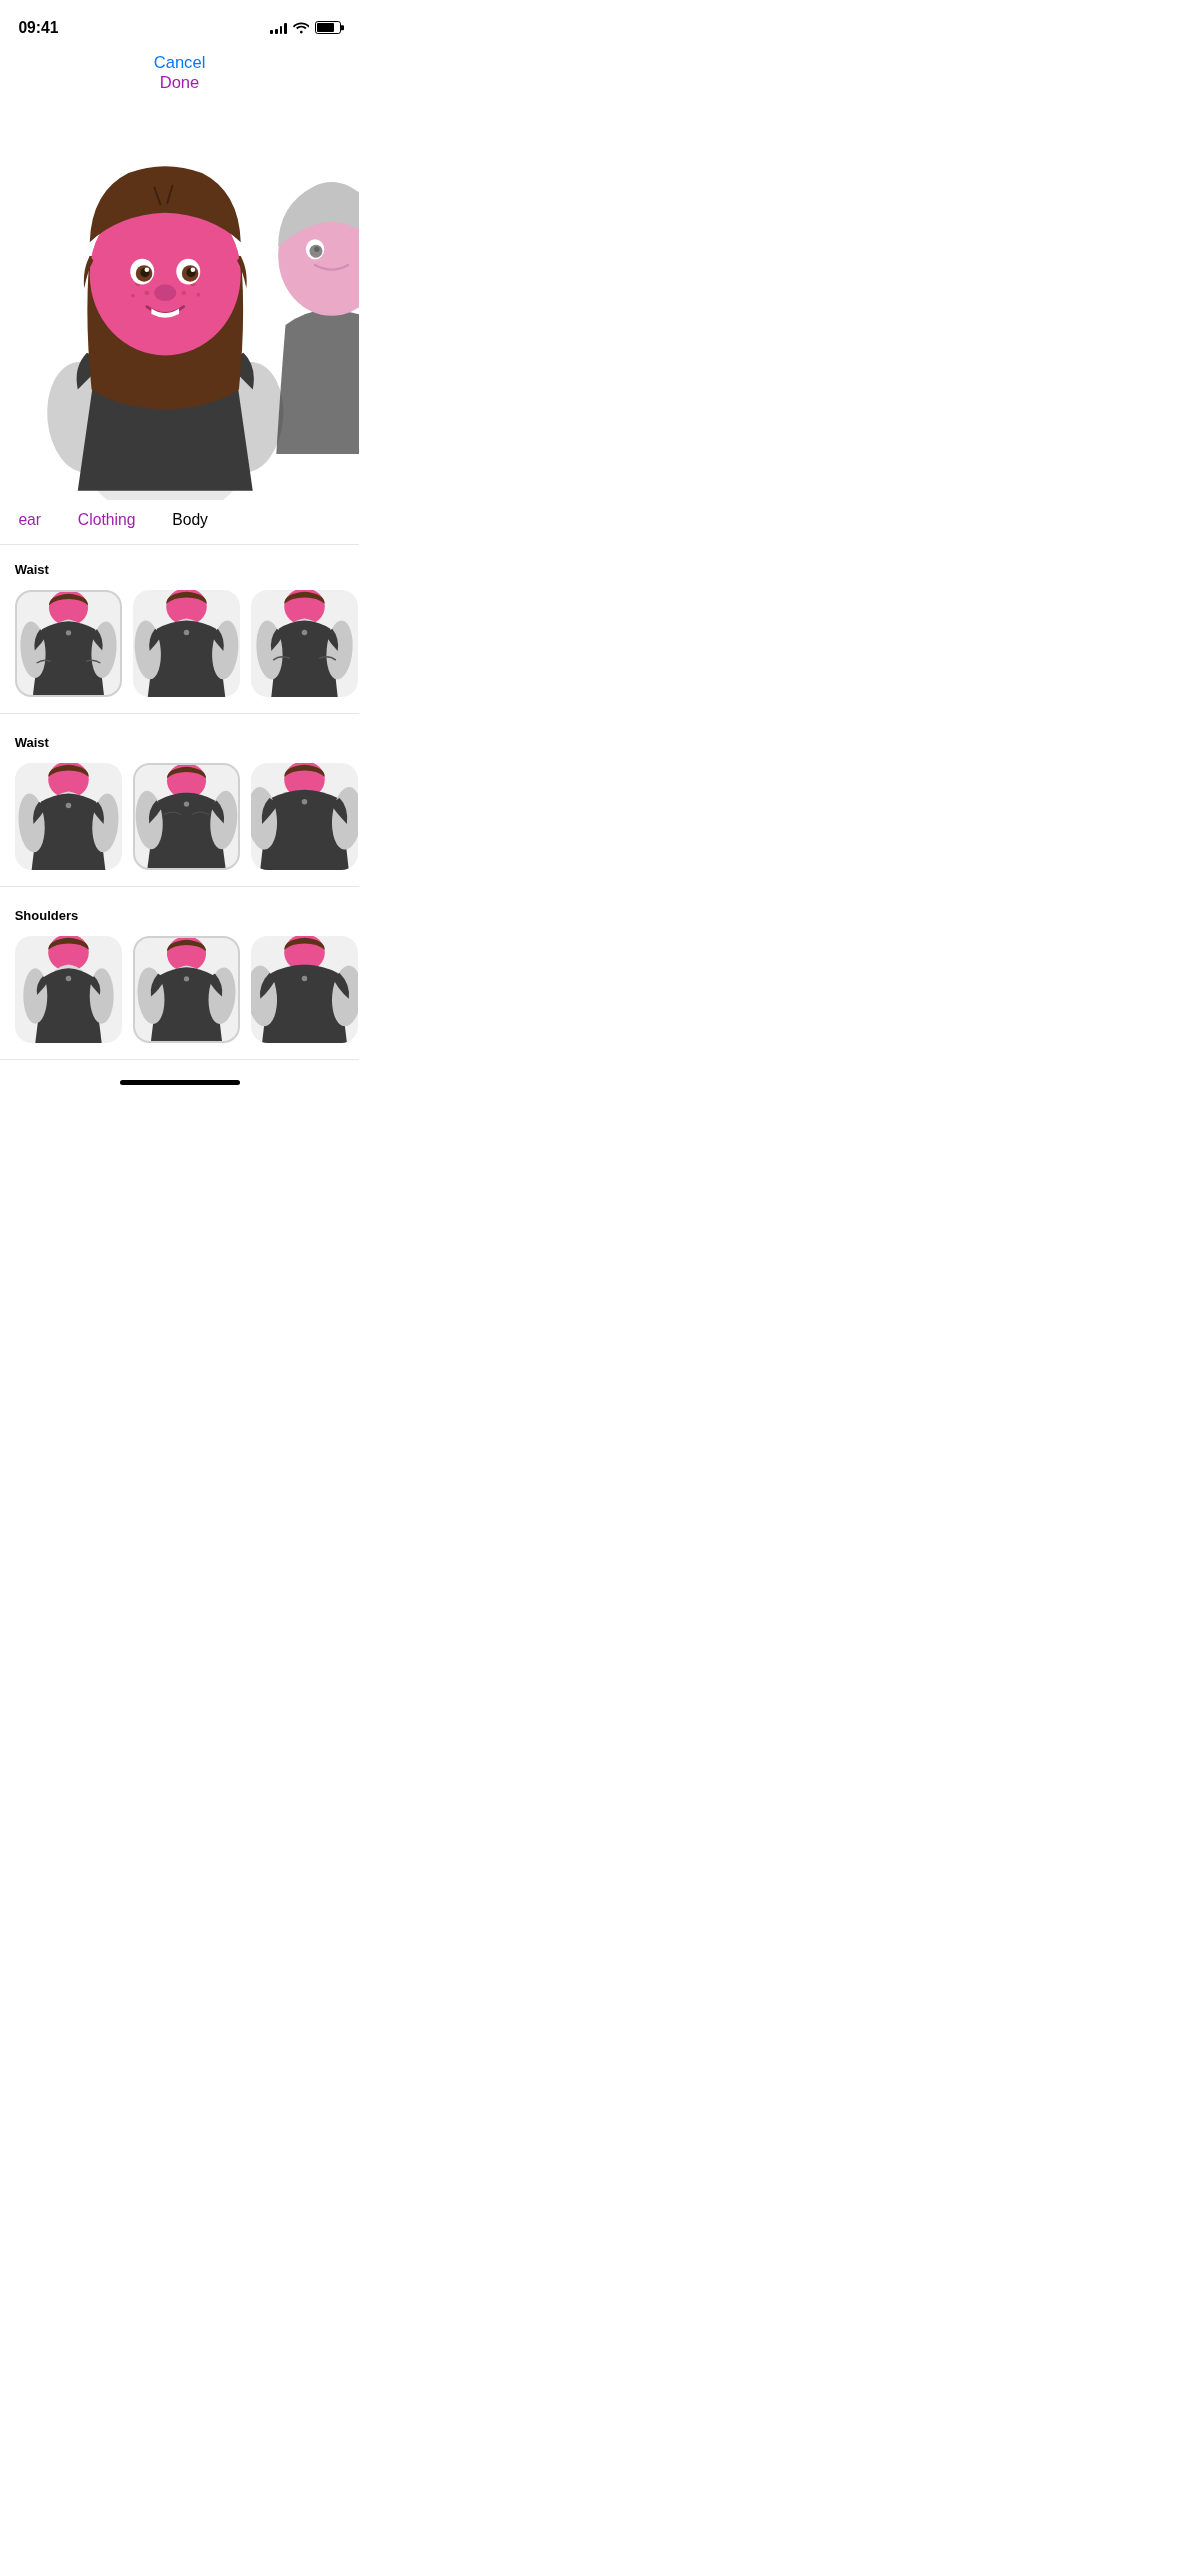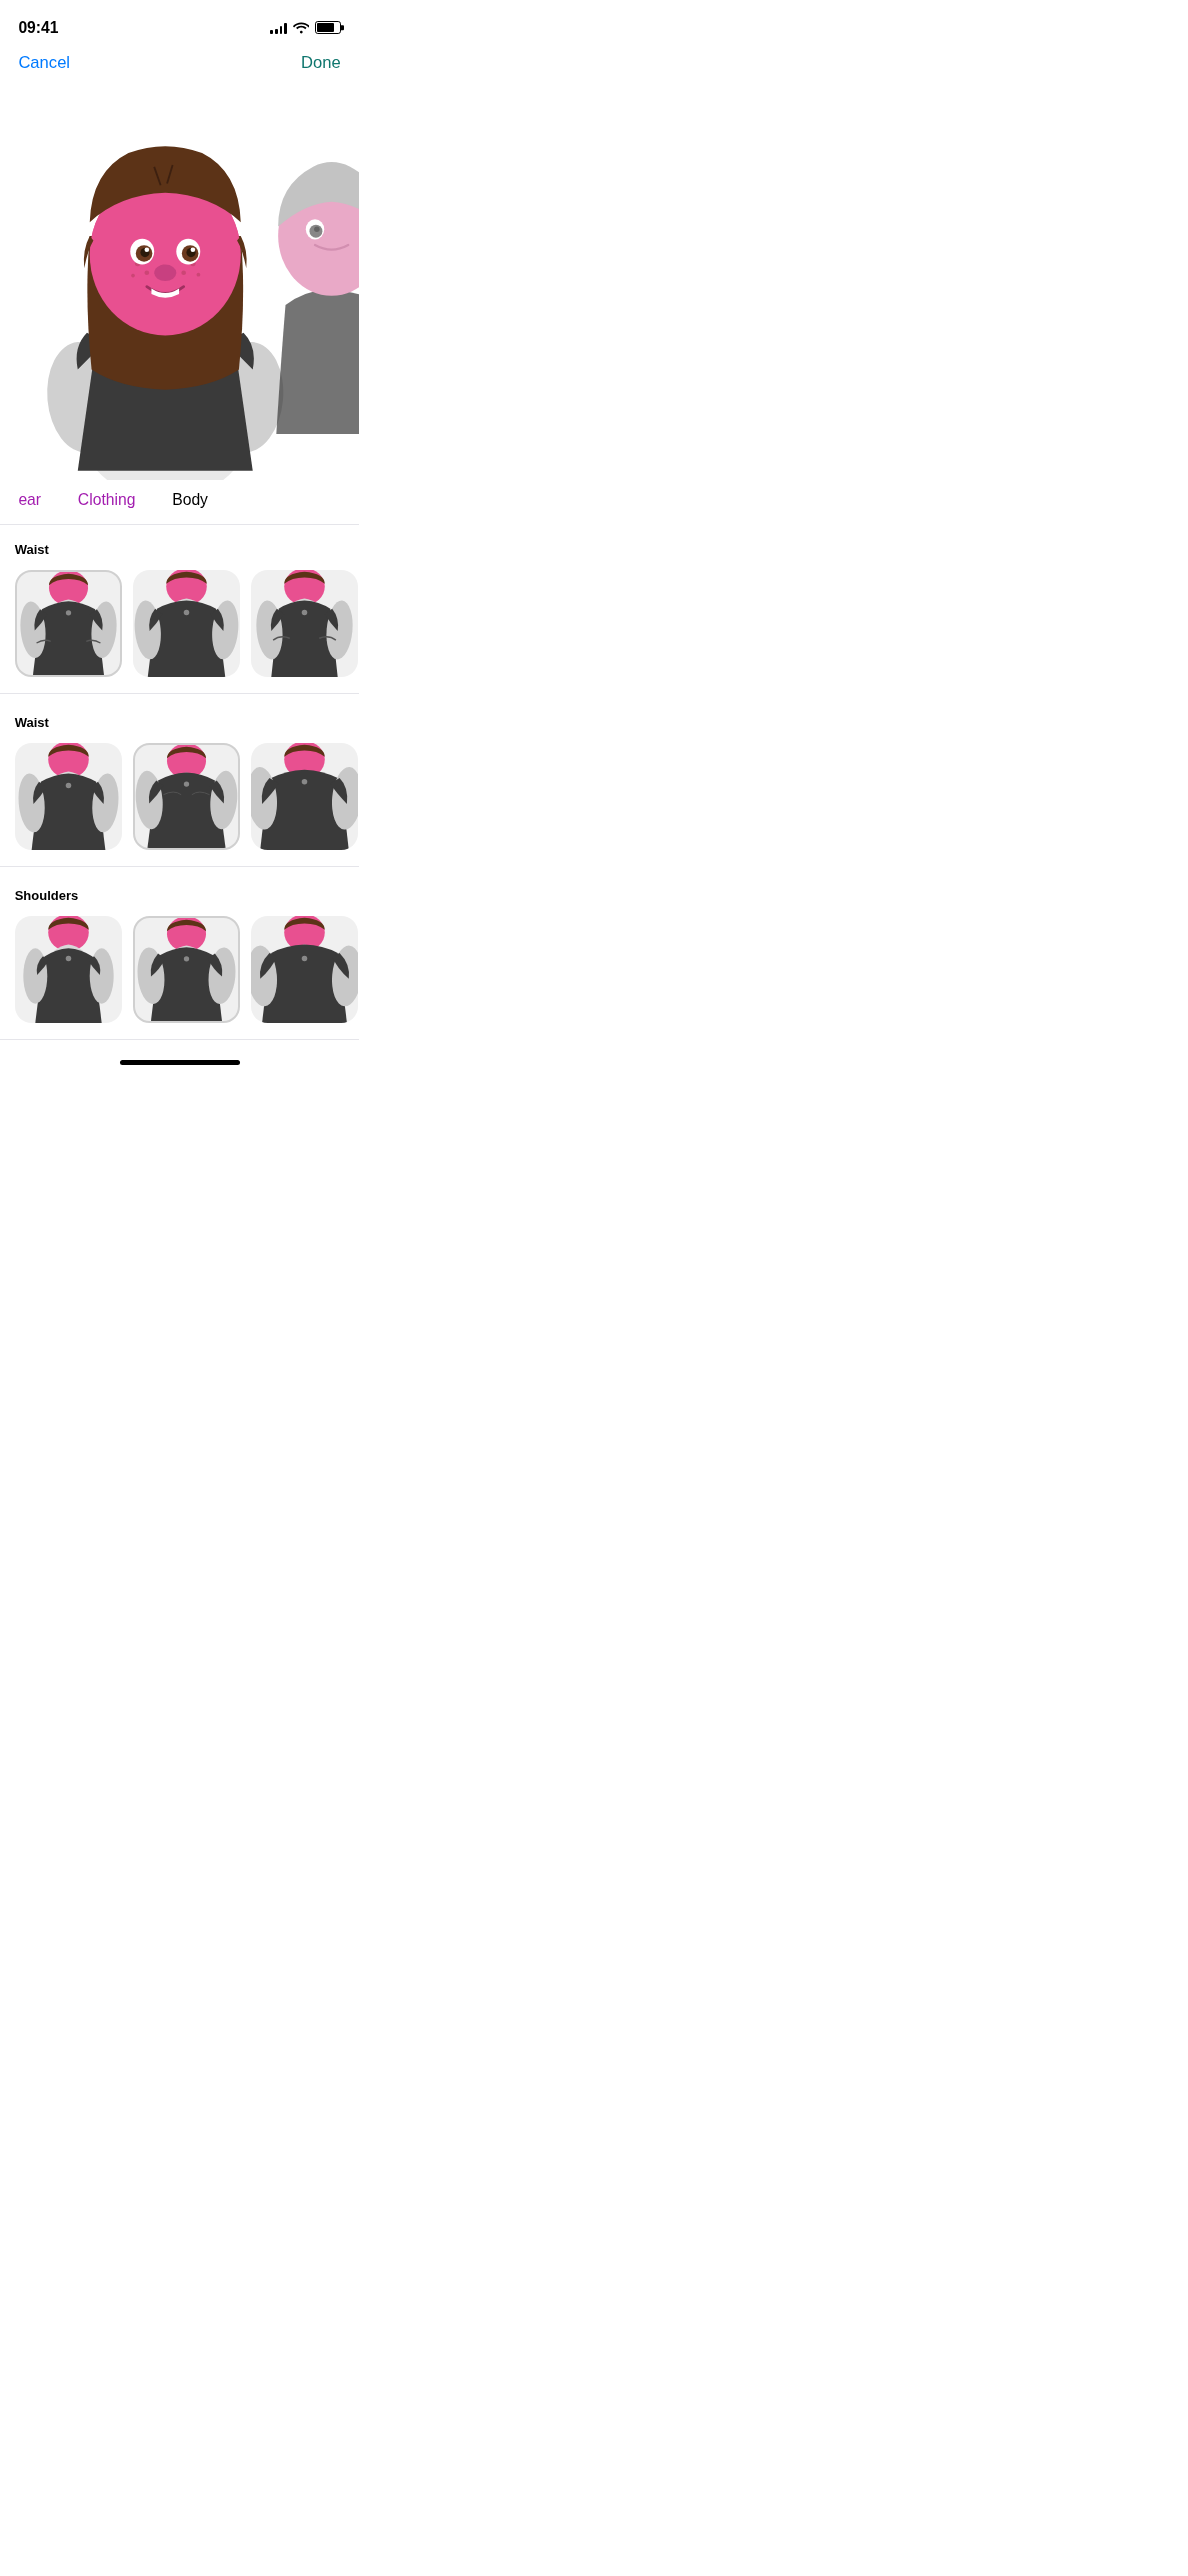--- a/index.html
+++ b/index.html
@@ -82,31 +82,32 @@
       width: 80%;
       border-radius: 0.9px;
     }
 
     
     .nav-bar {
       display: flex;
       justify-content: space-between;
       align-items: center;
       padding: 7.4px 18.4px 11px 18.4px;
+      flex-direction: column;
     }
 
     .nav-cancel {
       font-size: 16.6px;
       color: #007AFF;
       cursor: pointer;
     }
 
     .nav-done {
       font-size: 16.6px;
-      color: #0f766e;
+      color: #a21caf;
     }
 
     
     .avatar-preview {
       width: 100%;
       height: 396px;
       background: #ffffff;
       position: relative;
       overflow: hidden;
       display: flex;

